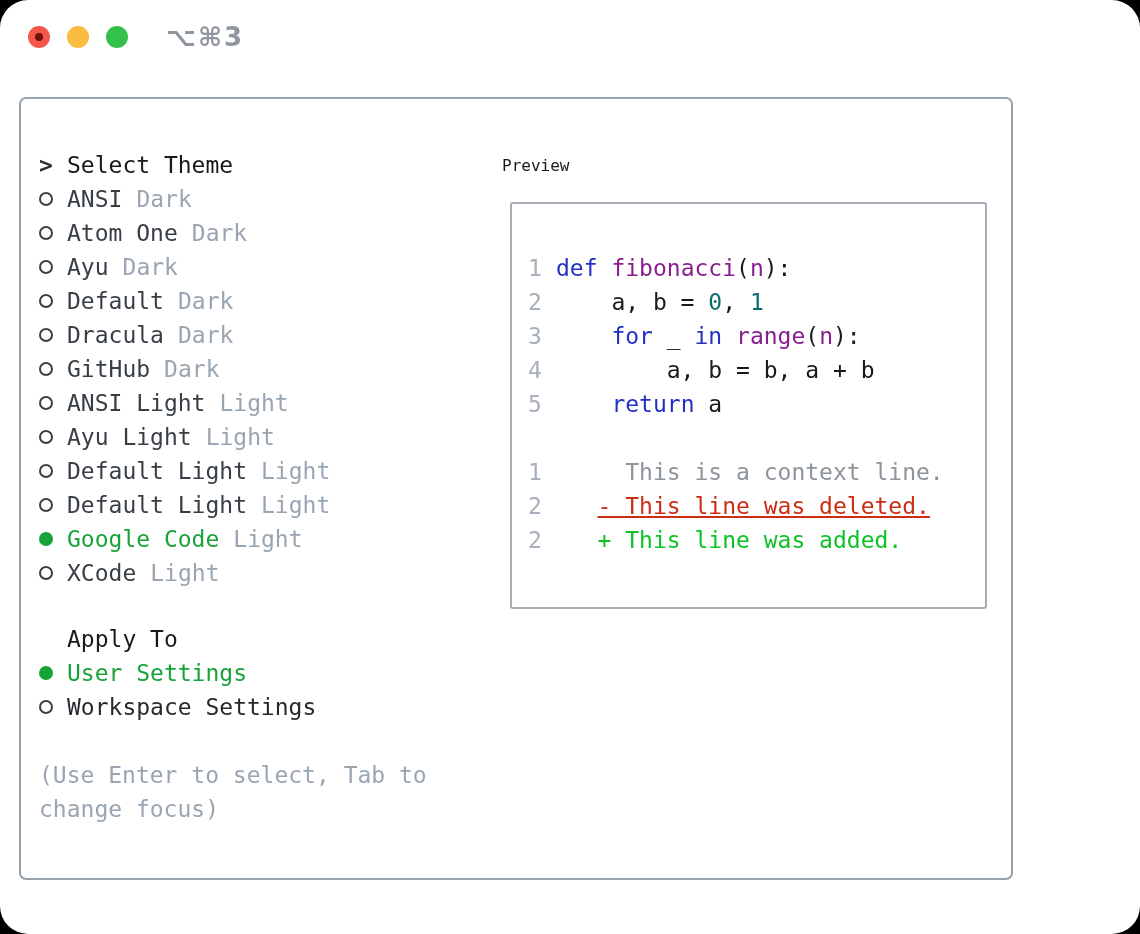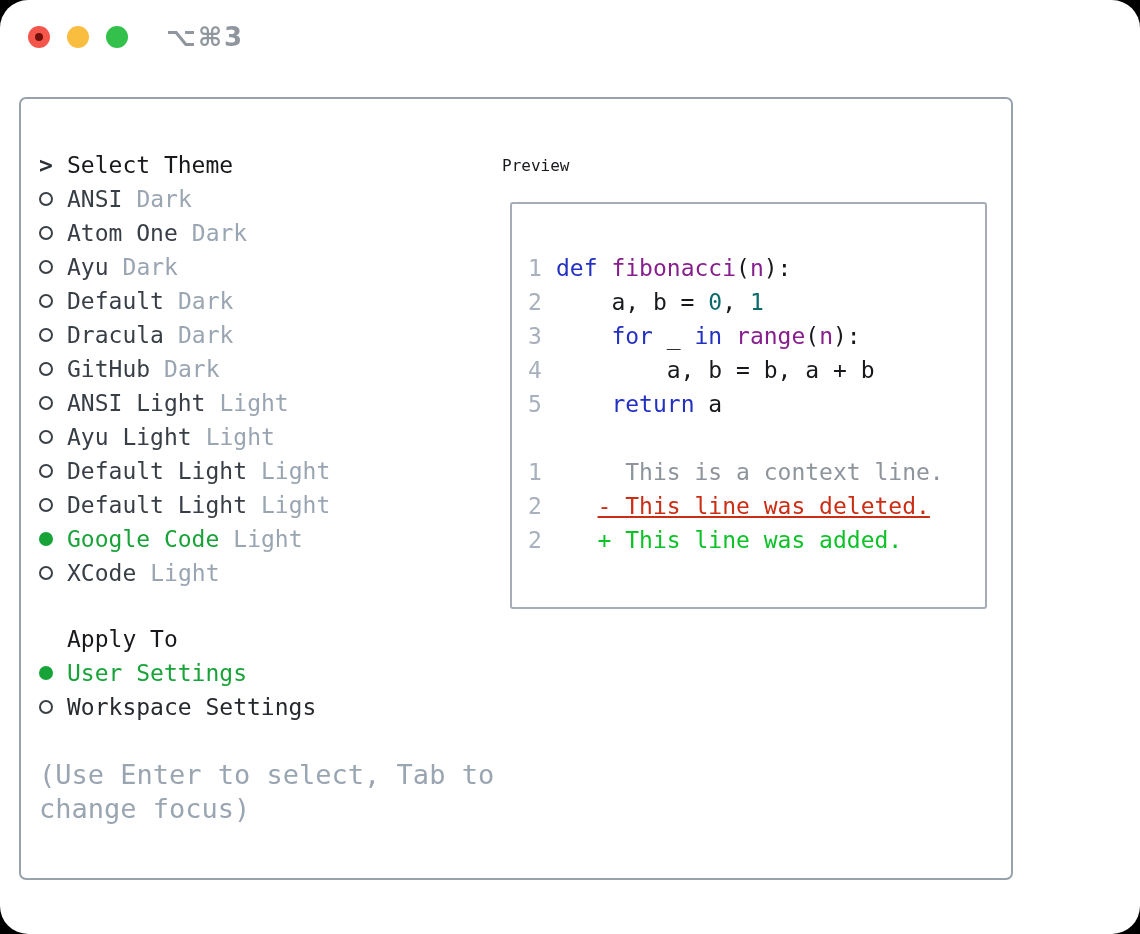--- a/index.html
+++ b/index.html
@@ -47,21 +47,21 @@
   .hdr{font-weight:400;color:var(--ink);}
   .radio{width:14px;height:14px;border:2.5px solid #3a4047;border-radius:50%;}
   .radio.on{background:var(--accent-green);border-color:var(--accent-green);}
   .theme-name{color:var(--name-ink);}
   .theme-variant{color:var(--muted);margin-left:14px;}
   .row.selected .theme-name{color:var(--accent-green);}
   .apply-label{margin-top:32px;text-align:right;}
   .apply-label span{color:var(--ink);}
   .opt-label{color:#26292e;}
   .row.selected .opt-label{color:var(--accent-green);text-align:right;}
-  .help{margin-top:34px;color:var(--muted);line-height:34px;font-size:27px;}
+  .help{margin-top:34px;color:var(--muted);line-height:34px;font-size:23px;}
   
   .preview-title{position:absolute;left:481px;top:49px;}
   .preview-box{
     position:absolute;left:489px;top:103px;width:477px;height:407px;
     border:2px solid #a6adb7;border-radius:3px;background:#fff;
     padding:47px 0 0 16px;font-size:23px;
   }
   .pline{height:34px;display:flex;align-items:center;}
   .ln{width:28px;color:var(--line-num);flex:none;}
   .pcontent{white-space:pre;color:var(--ink);}

